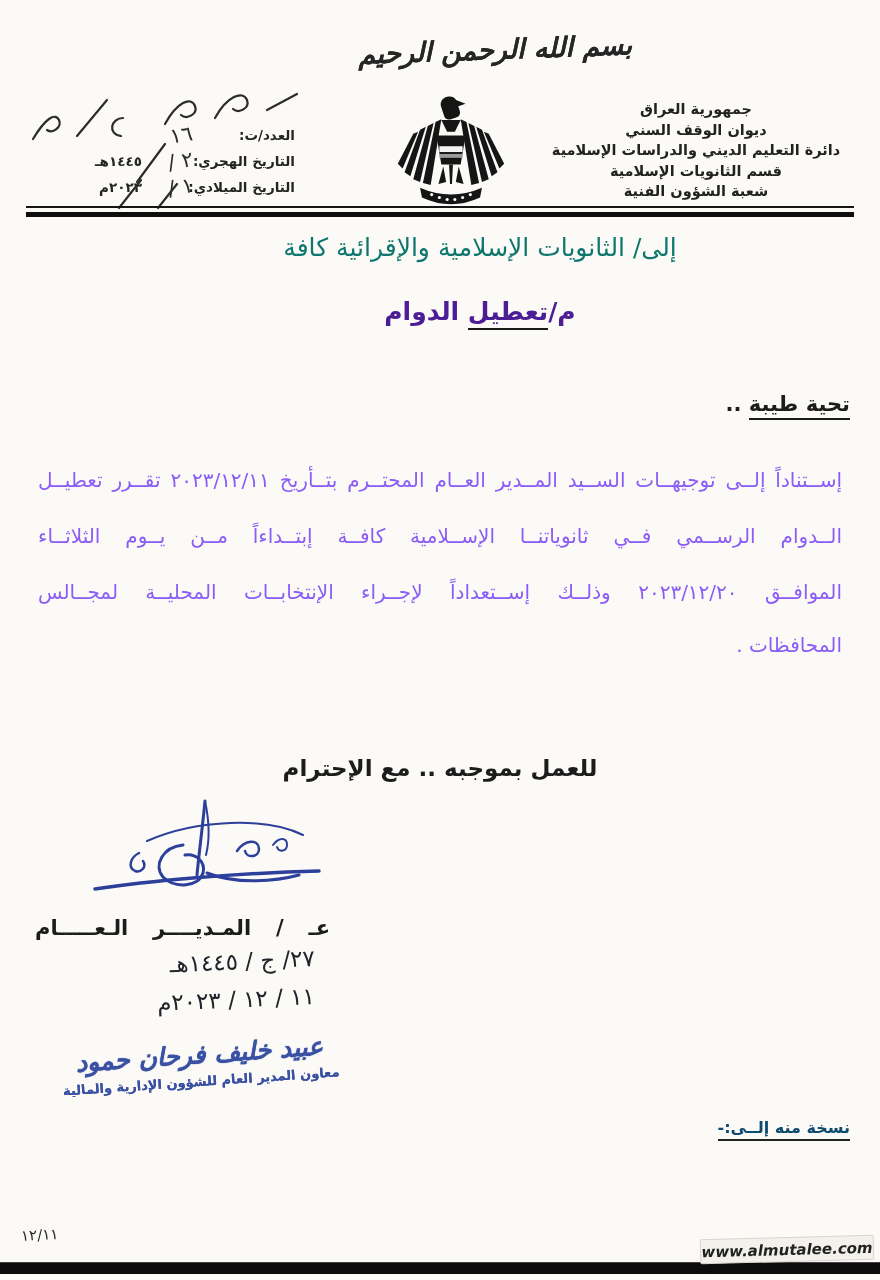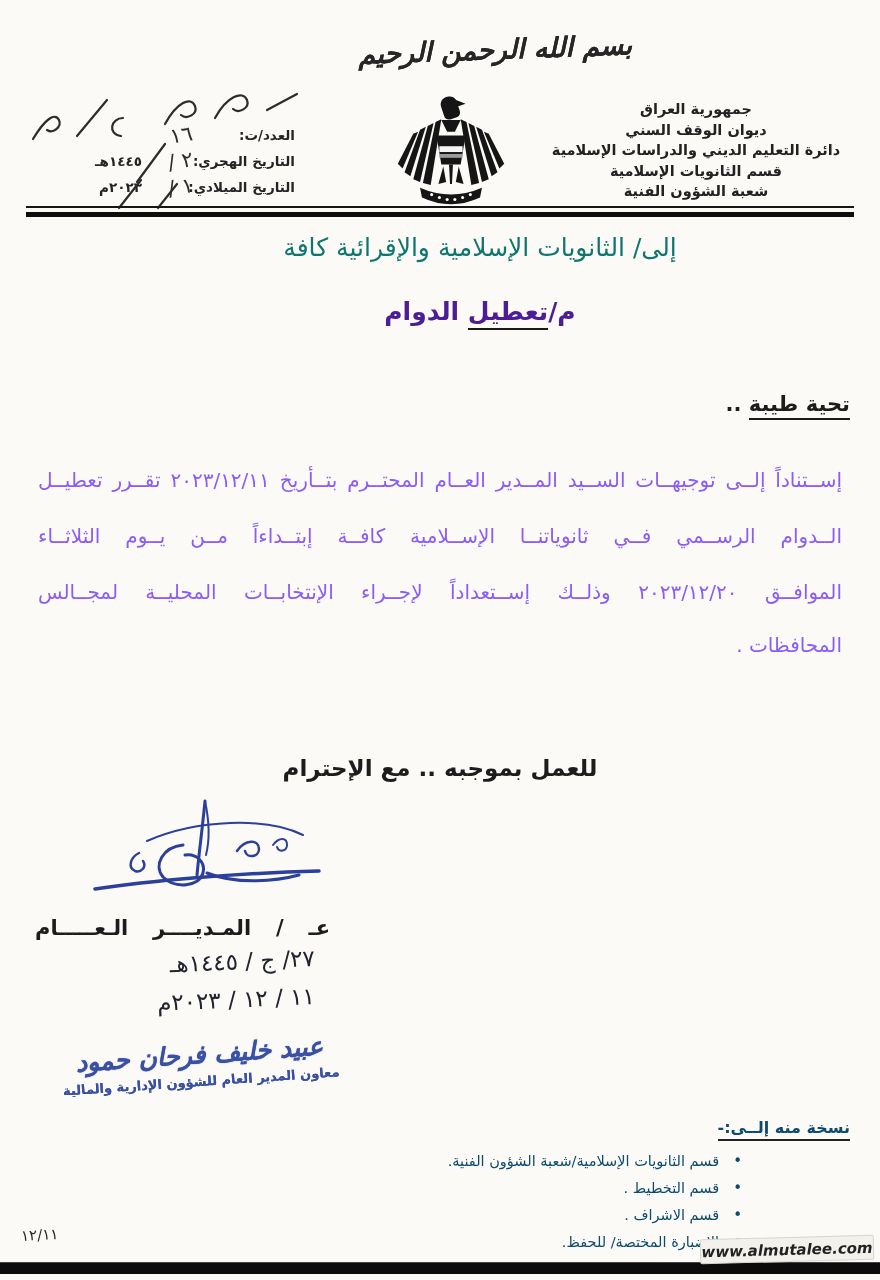--- a/index.html
+++ b/index.html
@@ -190,25 +190,19 @@
   <div class="date-line date-hijri">٢٧/ ج / ١٤٤٥هـ</div>
   <div class="date-line date-greg">١١ / ١٢ / ٢٠٢٣م</div>
 
   <div class="stamp">
     <div class="stamp-name">عبيد خليف فرحان حمود</div>
     <div class="stamp-title">معاون المدير العام للشؤون الإدارية والمالية</div>
   </div>
 
   <div class="cc">
     <span class="cc-head">نسخة منه إلــى:-</span>
-    <ul class="cc-list">
-      <li>قسم الثانويات الإسلامية/شعبة الشؤون الفنية.</li>
-      <li>قسم التخطيط .</li>
-      <li>قسم الاشراف .</li>
-      <li>الإضبارة المختصة/ للحفظ.</li>
-    </ul>
   </div>
 
   <div class="page-ref">١٢/١١</div>
   <div class="watermark">www.almutalee.com</div>
   <div class="bottom-bar"></div>
 
 </div>
 
 </body></html>

